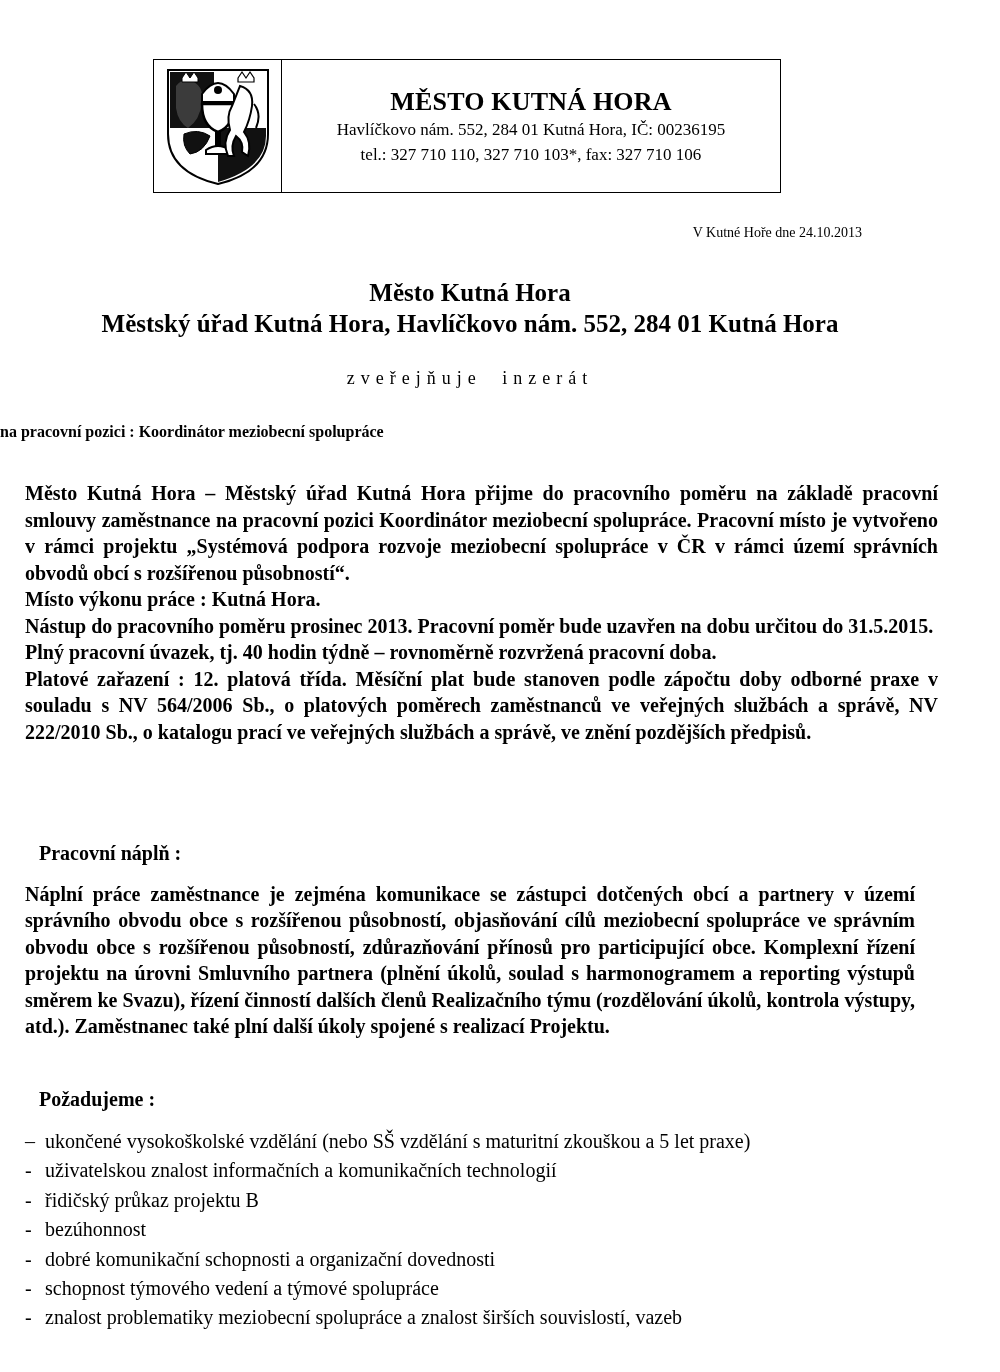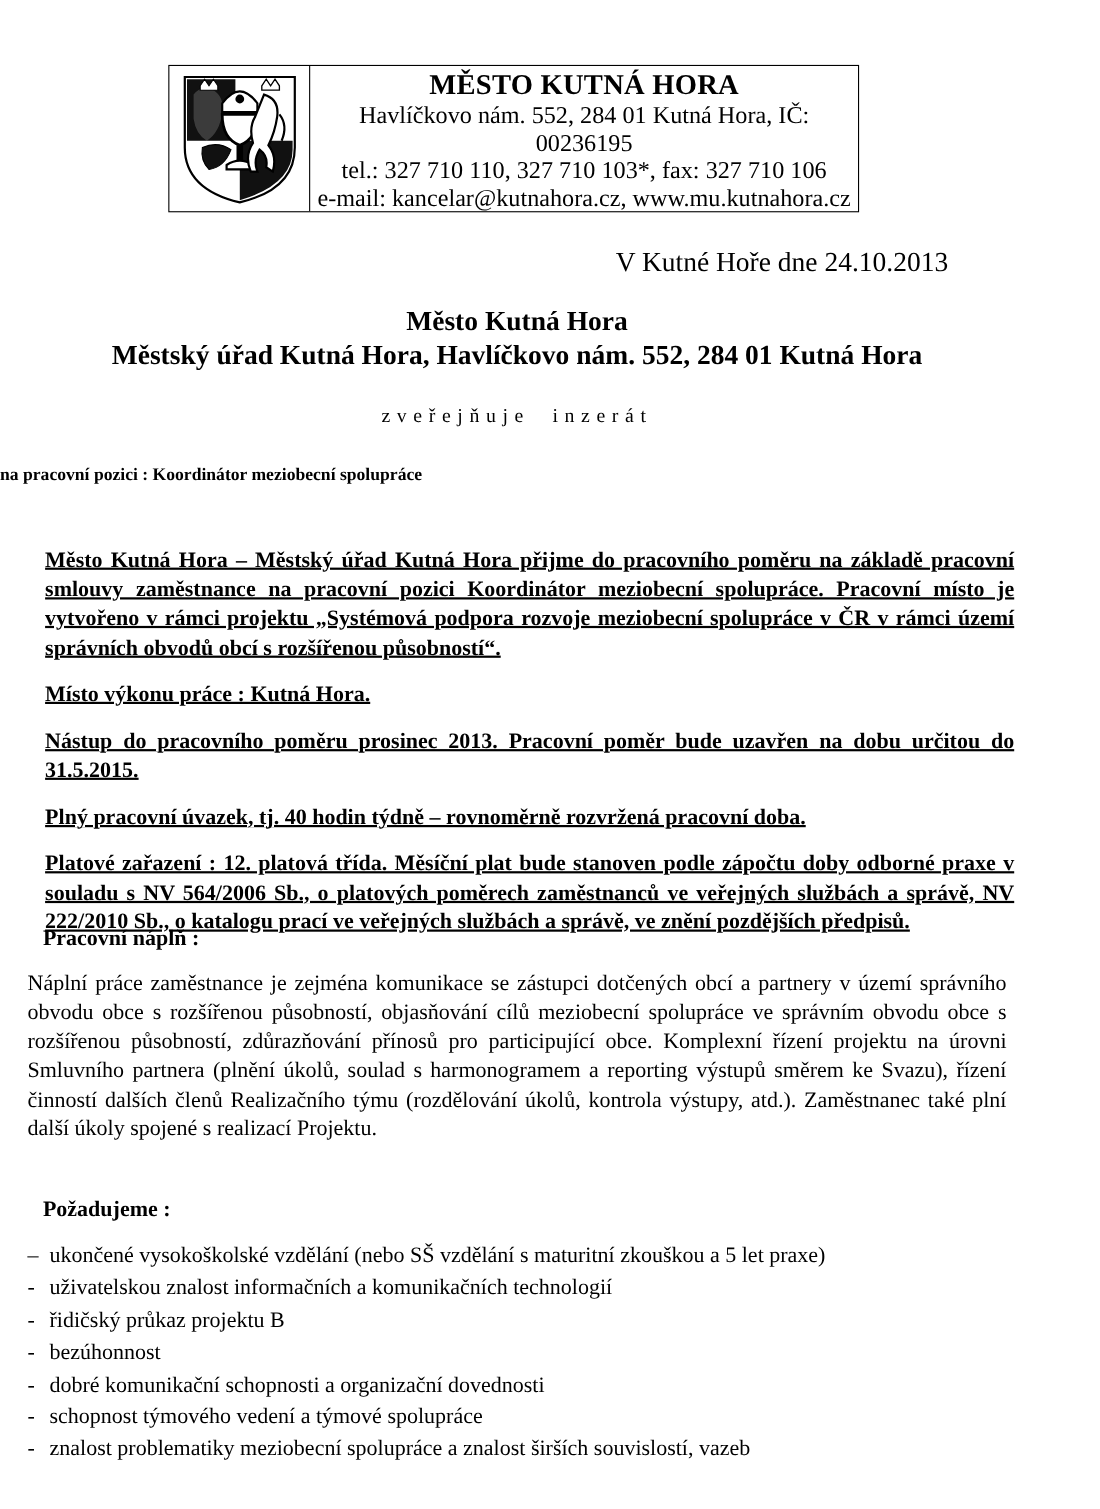--- a/index.html
+++ b/index.html
@@ -14,49 +14,49 @@
   .crest-cell {
     width: 128px; height: 100%; border-right: 1.5px solid #000; box-sizing: border-box;
     display: flex; align-items: center; justify-content: center;
   }
   .crest-cell svg { width: 112px; height: 124px; }
   .lh-text {
     flex: 1; text-align: center; display: flex; flex-direction: column; justify-content: center;
     padding-top: 2px;
   }
   .lh-title { font-weight: bold; font-size: 26px; line-height: 30px; letter-spacing: 0.2px; }
-  .lh-line { font-size: 22px; line-height: 25px; }
+  .lh-line { font-size: 17px; line-height: 25px; }
   .date {
-    position: absolute; right: 138px; top: 225px; font-size: 25px; text-align: right;
+    position: absolute; right: 138px; top: 225px; font-size: 14px; text-align: right;
   }
   .org-title {
     position: absolute; left: 0; width: 940px; text-align: center; font-weight: bold;
     font-size: 25px;
   }
   .org1 { top: 279px; }
   .org2 { top: 310px; }
   .publishes {
     position: absolute; left: 0; width: 940px; top: 368px; text-align: center;
     font-weight: normal; font-size: 18px; letter-spacing: 6px; word-spacing: 10px;
   }
   .position {
     position: absolute; left: 0; width: 940px; top: 423px; text-align: left;
     font-weight: bold; font-size: 16px;
   }
   .intro {
     position: absolute; left: 25px; width: 913px; top: 480px;
     font-weight: bold; font-size: 20px; line-height: 26.5px;
   }
-  .intro p { margin: 16px; text-align: justify; text-decoration: underline; }
+  .intro p { margin: 0; text-align: justify; }
   .section {
     position: absolute; left: 25px; width: 890px;
     font-size: 20px; line-height: 26.5px;
   }
   .section-head { font-weight: bold; margin: 14px; }
-  .section p.body { margin: 0; text-align: justify; }
+  .section p.body { margin: 0; text-align: justify; font-weight: bold; }
   .duties { top: 826px; }
   .reqs { top: 1072px; }
   .reqs ul { list-style: none; margin: 0; padding: 0; }
   .reqs li { display: flex; line-height: 29.5px; }
   .reqs li .dash { width: 20px; flex: none; }
   .reqs li .txt { flex: 1; }
   .reqs li.cont .dash { width: 20px; }
 </style>
 </head>
 <body>
@@ -87,21 +87,20 @@
 
       <path d="M92 40 q8 10 2 24" fill="none" stroke="#000" stroke-width="2"></path>
 
       <path d="M22 70 q14 -6 26 2 q-6 16 -20 18 q-8 -8 -6 -20 z" fill="#111" stroke="#000" stroke-width="1"></path>
     </svg>
   </div>
   <div class="lh-text">
     <div class="lh-title">MĚSTO KUTNÁ HORA</div>
     <div class="lh-line">Havlíčkovo nám. 552, 284 01 Kutná Hora, IČ: 00236195</div>
     <div class="lh-line">tel.: 327 710 110, 327 710 103*, fax: 327 710 106</div>
-    <div class="lh-line">e-mail: kancelar@kutnahora.cz, www.mu.kutnahora.cz</div>
   </div>
 </div>
 
 <div class="date">V Kutné Hoře dne 24.10.2013</div>
 
 <div class="org-title org1">Město Kutná Hora</div>
 <div class="org-title org2">Městský úřad Kutná Hora, Havlíčkovo nám. 552, 284 01 Kutná Hora</div>
 
 <div class="publishes">zveřejňuje inzerát</div>
 

